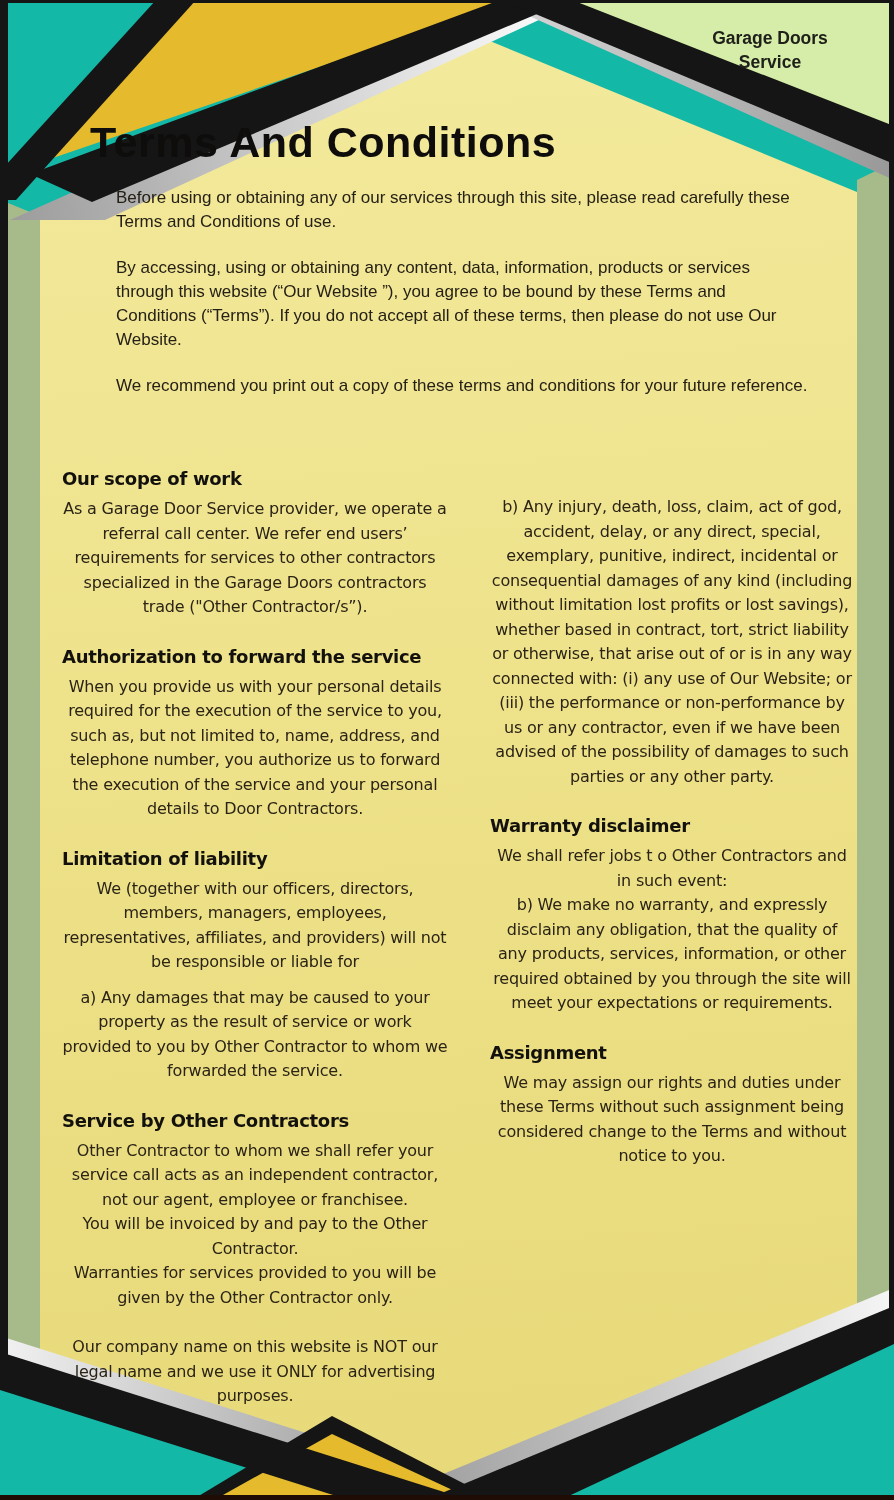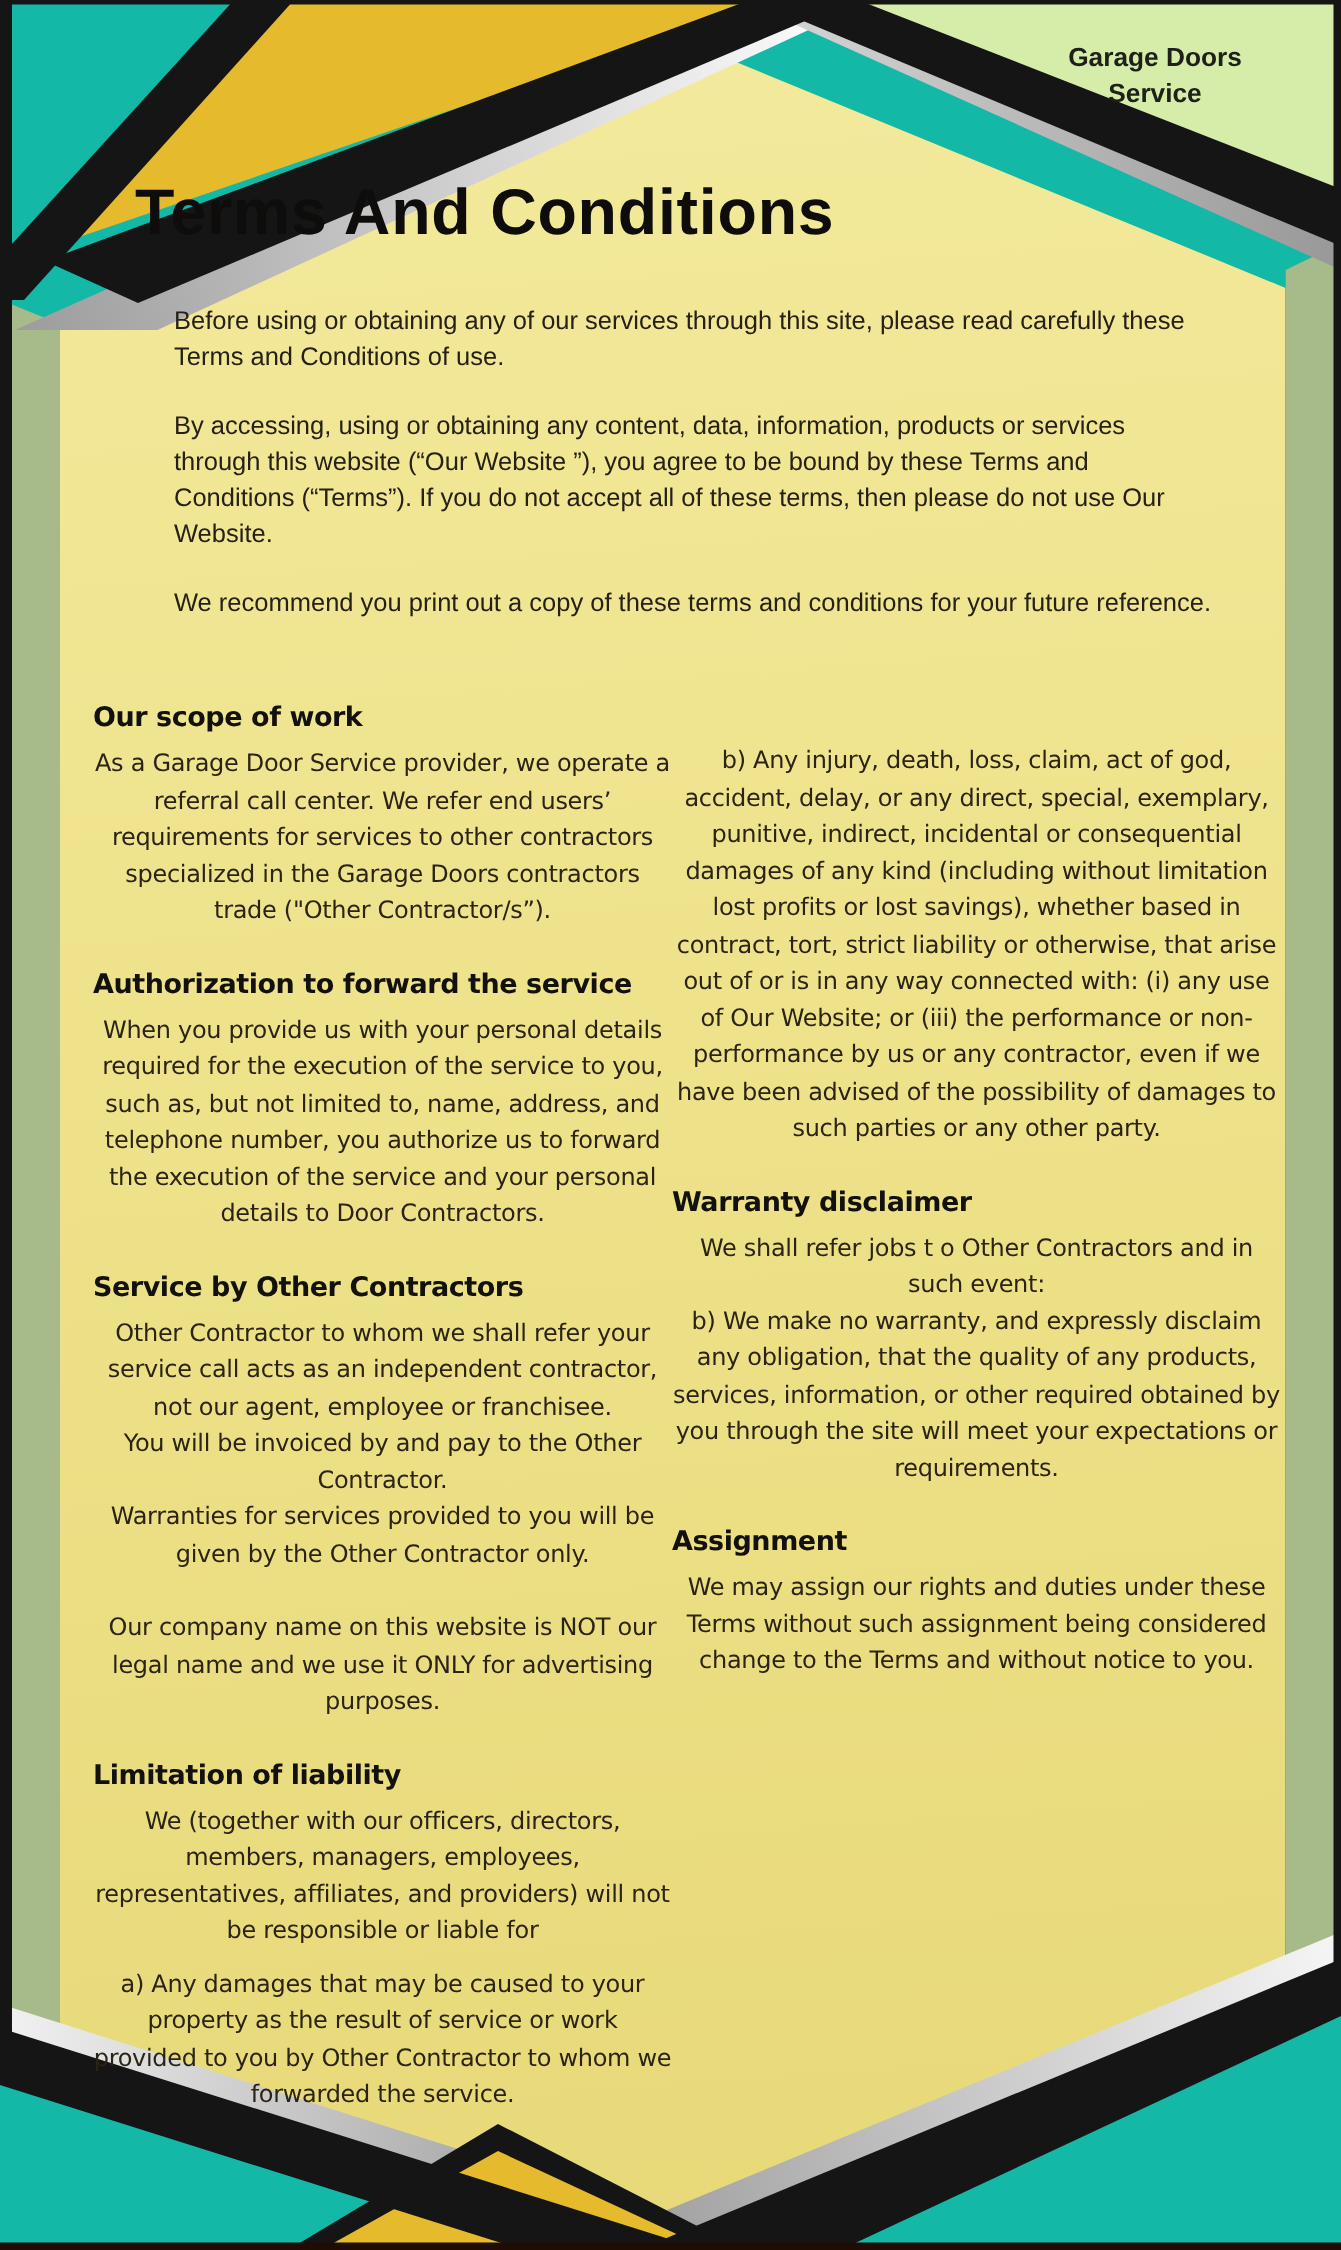--- a/index.html
+++ b/index.html
@@ -40,22 +40,22 @@
   
   .brand{position:absolute;top:26px;right:34px;width:180px;text-align:center;
          font-family:"Liberation Sans",sans-serif;font-weight:bold;font-size:17.5px;
          line-height:1.38;color:#20201a;}
   .title{position:absolute;top:118px;left:90px;width:790px;
          font-family:"Liberation Sans",sans-serif;font-weight:bold;font-size:43px;
          letter-spacing:.5px;color:#0e0d0b;}
   .intro{position:absolute;top:186px;left:116px;width:692px;
          font-family:"Liberation Sans",sans-serif;font-size:17px;line-height:23.7px;
          color:#262116;}
-  .intro p{margin:16px 0 23px 0;}
-  .cols{position:absolute;top:468px;left:62px;width:792px;display:flex;}
+  .intro p{margin:0 0 23px 0;}
+  .cols{position:absolute;top:468px;left:62px;width:792px;display:flex;gap:42px;}
   .col{color:#2b2416;font-size:16px;letter-spacing:-0.2px;line-height:24.5px;}
   .col-left{width:386px;}
   .col-right{flex:1;padding-top:27px;}
   .col h2{font-size:18px;letter-spacing:-0.3px;color:#13110d;margin:26px 0 7px 0;line-height:22px;}
   .col section:first-child h2{margin-top:0;}
   .col p{margin:0;text-align:center;}
   .col p.gap{margin-top:25px;}
   .col p.gap-small{margin-top:11px;}
 </style>
 </head>
@@ -103,30 +103,30 @@
     <div class="col col-left" id="col-left">
         <section>
           <h2>Our scope of work</h2>
           <p>As a Garage Door Service provider, we operate a referral call center. We refer end users’ requirements for services to other contractors specialized in the Garage Doors contractors trade ("Other Contractor/s”).</p>
         </section>
         <section>
           <h2>Authorization to forward the service</h2>
           <p>When you provide us with your personal details required for the execution of the service to you, such as, but not limited to, name, address, and telephone number, you authorize us to forward the execution of the service and your personal details to Door Contractors.</p>
         </section>
         <section>
+          <h2>Limitation of liability</h2>
+          <p>We (together with our officers, directors, members, managers, employees, representatives, affiliates, and providers) will not be responsible or liable for</p>
+          <p class="gap-small">a) Any damages that may be caused to your property as the result of service or work provided to you by Other Contractor to whom we forwarded the service.</p>
+        </section>
+        <section>
           <h2>Service by Other Contractors</h2>
           <p>Other Contractor to whom we shall refer your service call acts as an independent contractor, not our agent, employee or franchisee.</p>
           <p>You will be invoiced by and pay to the Other Contractor.</p>
           <p>Warranties for services provided to you will be given by the Other Contractor only.</p>
           <p class="gap">Our company name on this website is NOT our legal name and we use it ONLY for advertising purposes.</p>
-        </section>
-        <section>
-          <h2>Limitation of liability</h2>
-          <p>We (together with our officers, directors, members, managers, employees, representatives, affiliates, and providers) will not be responsible or liable for</p>
-          <p class="gap-small">a) Any damages that may be caused to your property as the result of service or work provided to you by Other Contractor to whom we forwarded the service.</p>
         </section>
       </div>
     <div class="col col-right" id="col-right">
         <section>
           <p>b) Any injury, death, loss, claim, act of god, accident, delay, or any direct, special, exemplary, punitive, indirect, incidental or consequential damages of any kind (including without limitation lost profits or lost savings), whether based in contract, tort, strict liability or otherwise, that arise out of or is in any way connected with: (i) any use of Our Website; or (iii) the performance or non-performance by us or any contractor, even if we have been advised of the possibility of damages to such parties or any other party.</p>
         </section>
         <section>
           <h2>Warranty disclaimer</h2>
           <p>We shall refer jobs t o Other Contractors and in such event:</p>
           <p>b) We make no warranty, and expressly disclaim any obligation, that the quality of any products, services, information, or other required obtained by you through the site will meet your expectations or requirements.</p>

